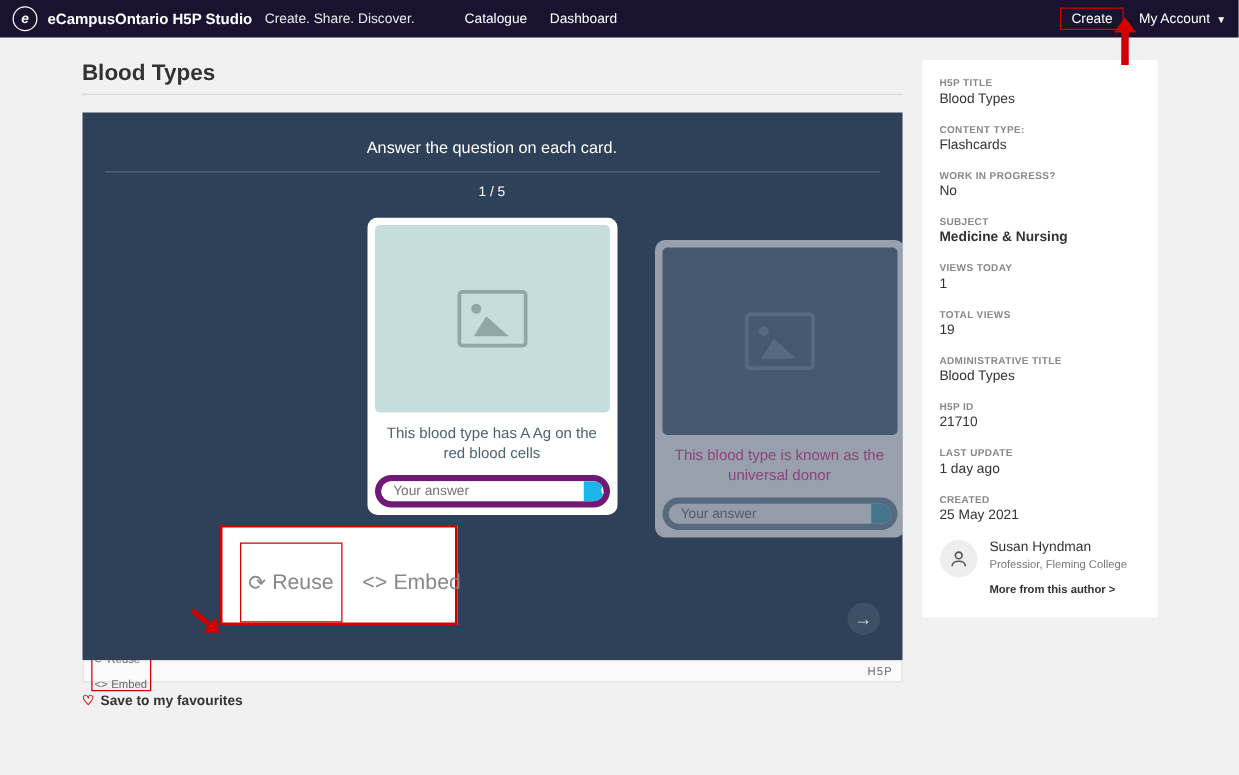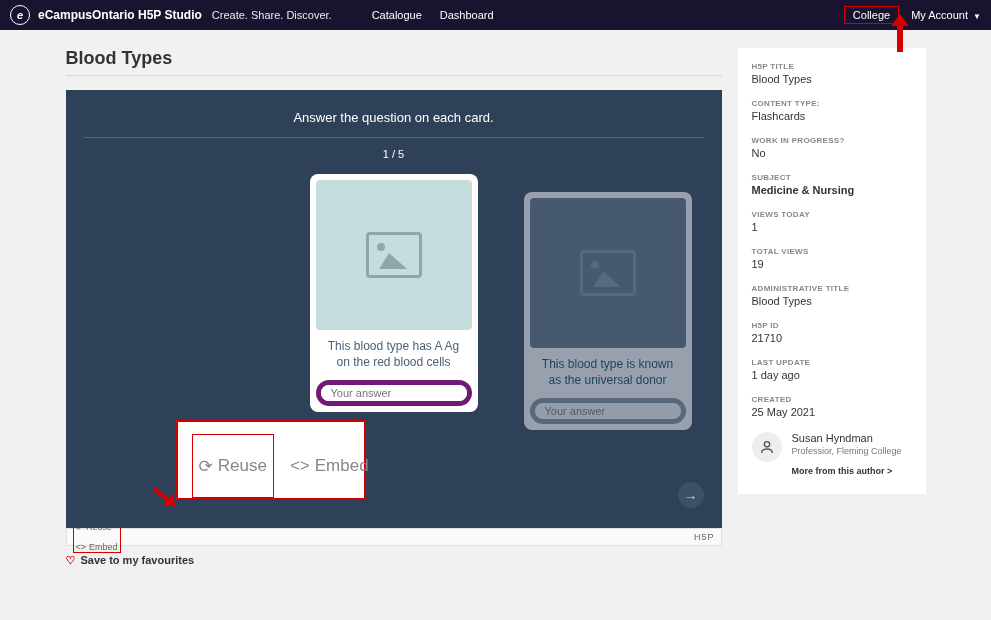--- a/index.html
+++ b/index.html
@@ -81,21 +81,21 @@
   }
   .h5p-divider { border-top: 1px solid rgba(255,255,255,.2); margin: 0 18px 10px;}
   .h5p-progress { color: #fff; text-align: center; font-size: 11px; margin-bottom: 14px;}
   .cards-area {
     height: 280px;
     position: relative;
     overflow: hidden;
   }
   .card {
     position: absolute;
-    width: 168px;
+    width: 200px;
     background: #fff;
     border-radius: 8px;
     padding: 6px;
   }
   .card.card-1 { left: 50%; transform: translateX(-50%); top: 0; }
   .card.card-2 { left: calc(50% + 130px); top: 18px; opacity: .5; }
   .card-img {
     background: #c5dddc;
     height: 150px;
     border-radius: 4px;
@@ -119,21 +119,21 @@
     border-right:18px solid transparent;
     border-bottom:16px solid #8fa7a6;
   }
   .card-2 .img-ph { border-color:#7c93a5; }
   .card-2 .img-ph::before{ background:#7c93a5;}
   .card-2 .img-ph::after{ border-bottom-color:#7c93a5;}
   .card-q {
     text-align: center; color: #4a6278; font-size: 12px;
     padding: 8px 8px 10px; line-height: 1.35;
   }
-  .card-2 .card-q { color: #0c4a6e;}
+  .card-2 .card-q { color: #ec4899;}
   .answer-row {
     display:flex; border:5px solid #701a75; border-radius:20px; overflow:hidden;
     height: 26px;
   }
   .answer-row input {
     flex:1; border:none; outline:none; padding:0 10px; font-size:11px;
     color:#888;
   }
   .check-btn {
     background:#1ab6e8; color:#fff; border:none; padding:0 14px;
@@ -206,21 +206,21 @@
 </head>
 <body>
 
 <div class="navbar">
   <div class="logo">e</div>
   <span class="brand">eCampusOntario H5P Studio</span>
   <span class="tagline">Create. Share. Discover.</span>
   <span class="nav-link">Catalogue</span>
   <span class="nav-link">Dashboard</span>
   <span class="spacer"></span>
-  <span class="create">College</span>
+  <span class="create">Create</span>
   <span class="account">
     <span>My Account</span>
     <span class="caret">▼</span>
   </span>
 </div>
 <div class="arrow-up"></div>
 
 <div class="page">
   <div class="main">
     <h1 class="page-title">Blood Types</h1>

